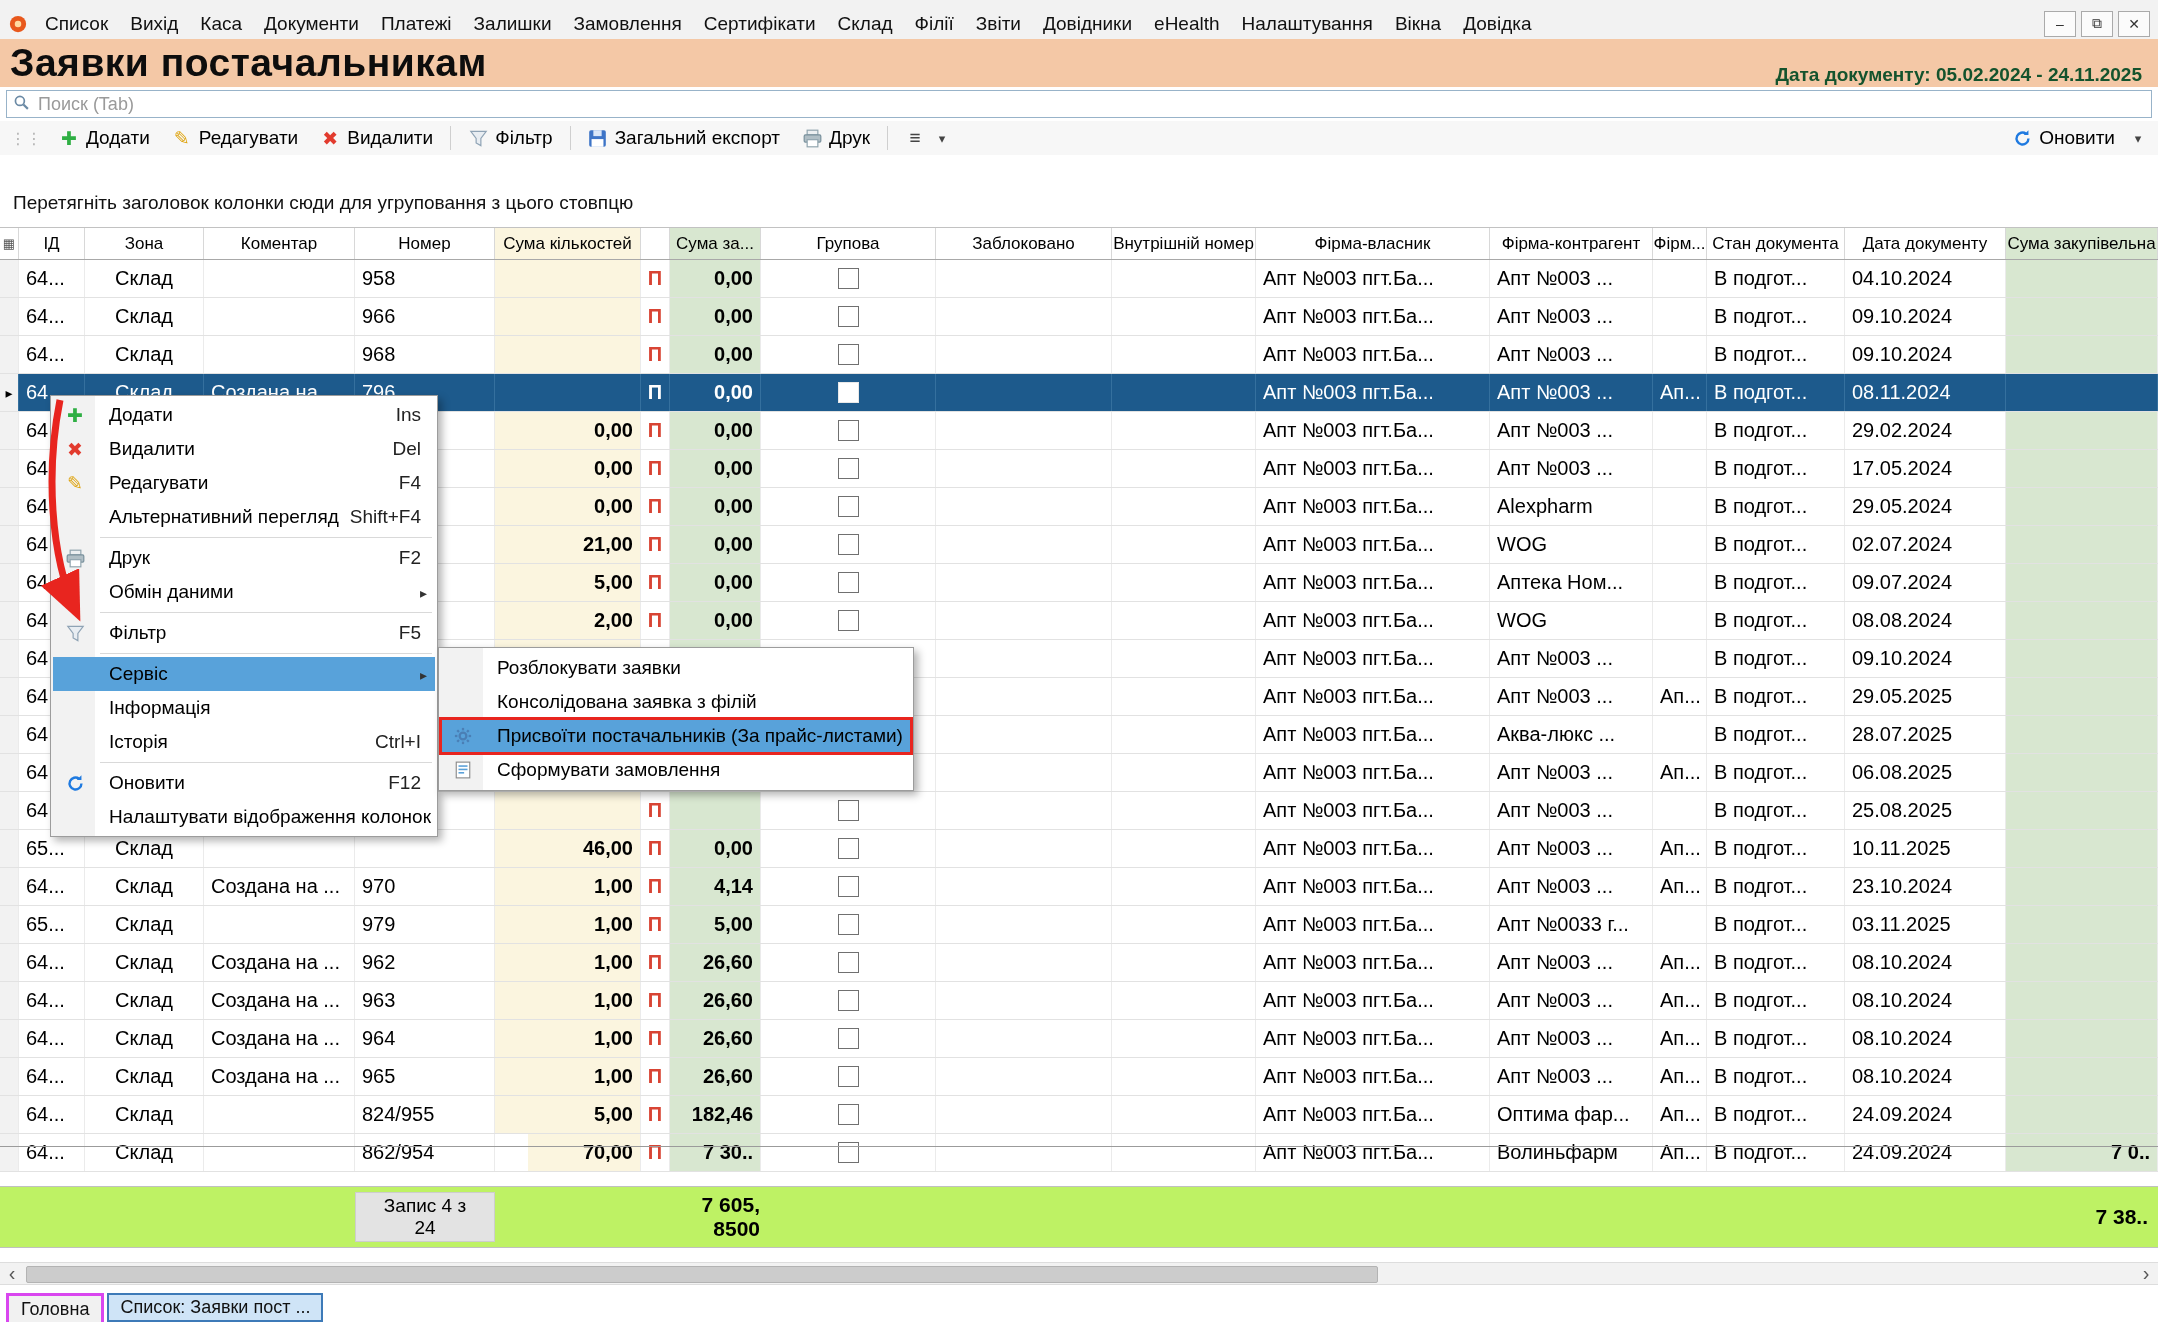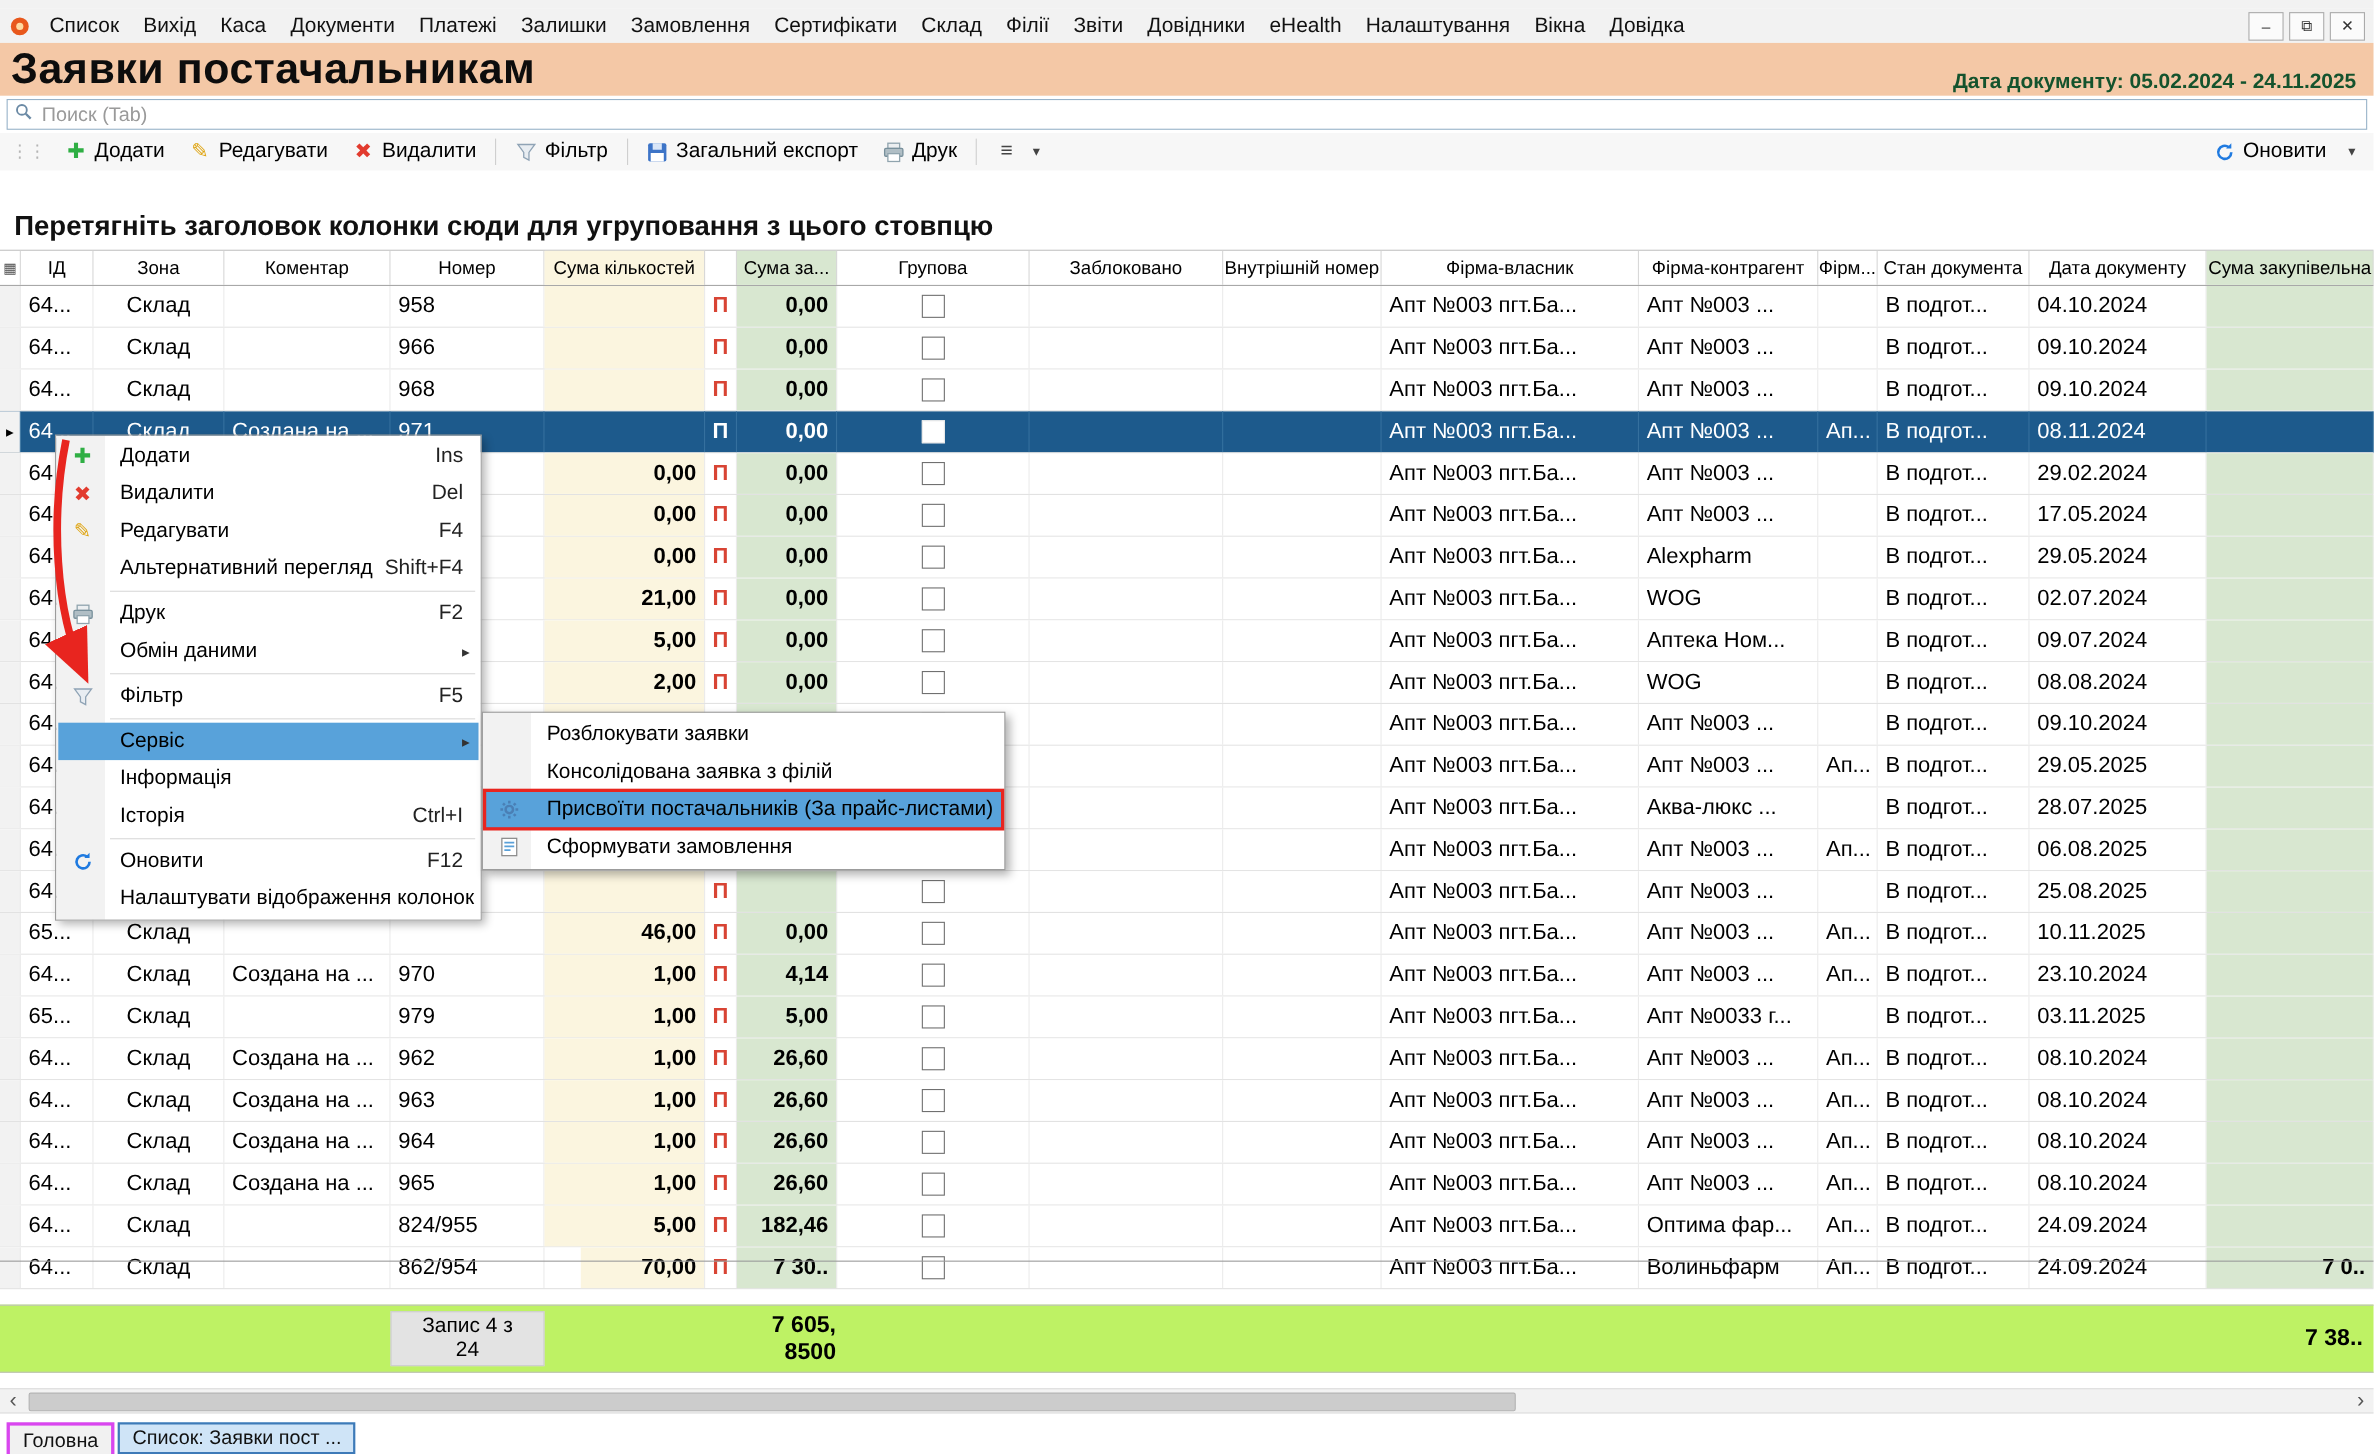--- a/index.html
+++ b/index.html
@@ -22,21 +22,21 @@
   .searchbox{flex:1;border:none;outline:none;font-size:18px;color:#333;font-family:inherit;background:transparent;}
   .searchbox::placeholder{color:#9a9a9a;}
 
   .toolbar{position:absolute;left:0;top:121px;width:100%;height:34px;display:flex;align-items:center;padding:0 10px;box-sizing:border-box;gap:4px;font-size:19px;background:#f7f7f7;}
   .grip{color:#b5b5b5;font-size:16px;margin-right:4px;}
   .tbtn{display:flex;align-items:center;gap:7px;padding:3px 9px;}
   .ticon{display:inline-flex;width:20px;justify-content:center;}
   .tsep{width:1px;height:24px;background:#cfcfcf;margin:0 4px;}
   .tb-right{margin-left:auto;display:flex;align-items:center;gap:4px;}
 
-  .grouphint{position:absolute;left:13px;top:192px;font-size:25px;font-weight:bold;color:#111;}
+  .grouphint{position:absolute;left:13px;top:192px;font-size:19px;font-weight:normal;color:#111;}
 
   .table{position:absolute;left:0;top:227px;width:2158px;}
   .thead{display:grid;height:31px;border-top:1px solid #c2c2c2;border-bottom:1px solid #a8a8a8;background:#fff;}
   .th{display:flex;align-items:center;justify-content:center;font-size:17px;color:#000;border-right:1px solid #d8d8d8;overflow:hidden;white-space:nowrap;padding:0 4px;box-sizing:border-box;}
   .tbody .tr{display:grid;height:37px;border-bottom:1px solid #e2e2e2;background:#fff;}
   .td{display:flex;align-items:center;font-size:20px;color:#000;border-right:1px solid #ebebeb;overflow:hidden;white-space:nowrap;padding:0 7px;box-sizing:border-box;}
   .al-right{justify-content:flex-end;}
   .al-center{justify-content:center;}
   .bold{font-weight:bold;}
   .pcell{color:#d84434;font-weight:bold;padding:0 2px;}
@@ -295,21 +295,21 @@
           <div class="td al-left">09.10.2024</div>
           <div class="td al-right bold" style="background: rgb(216, 231, 208);"></div>
         </div>
         <div class="tr selected" style="grid-template-columns: 19px 66px 119px 151px 140px 146px 29px 91px 175px 176px 144px 234px 163px 54px 138px 161px 152px;">
           <div class="td al-center indcell">
             <span style="font-size:14px">▸</span>
           </div>
           <div class="td al-left">64...</div>
           <div class="td al-center">Склад</div>
           <div class="td al-left">Создана на ...</div>
-          <div class="td al-left">971</div>
+          <div class="td al-left">796</div>
           <div class="td al-right bold"></div>
           <div class="td al-center bold pcell">П</div>
           <div class="td al-right bold">0,00</div>
           <div class="td al-center">
             <div class="cb"></div>
           </div>
           <div class="td al-left"></div>
           <div class="td al-left"></div>
           <div class="td al-left">Апт №003 пгт.Ба...</div>
           <div class="td al-left">Апт №003 ...</div>

